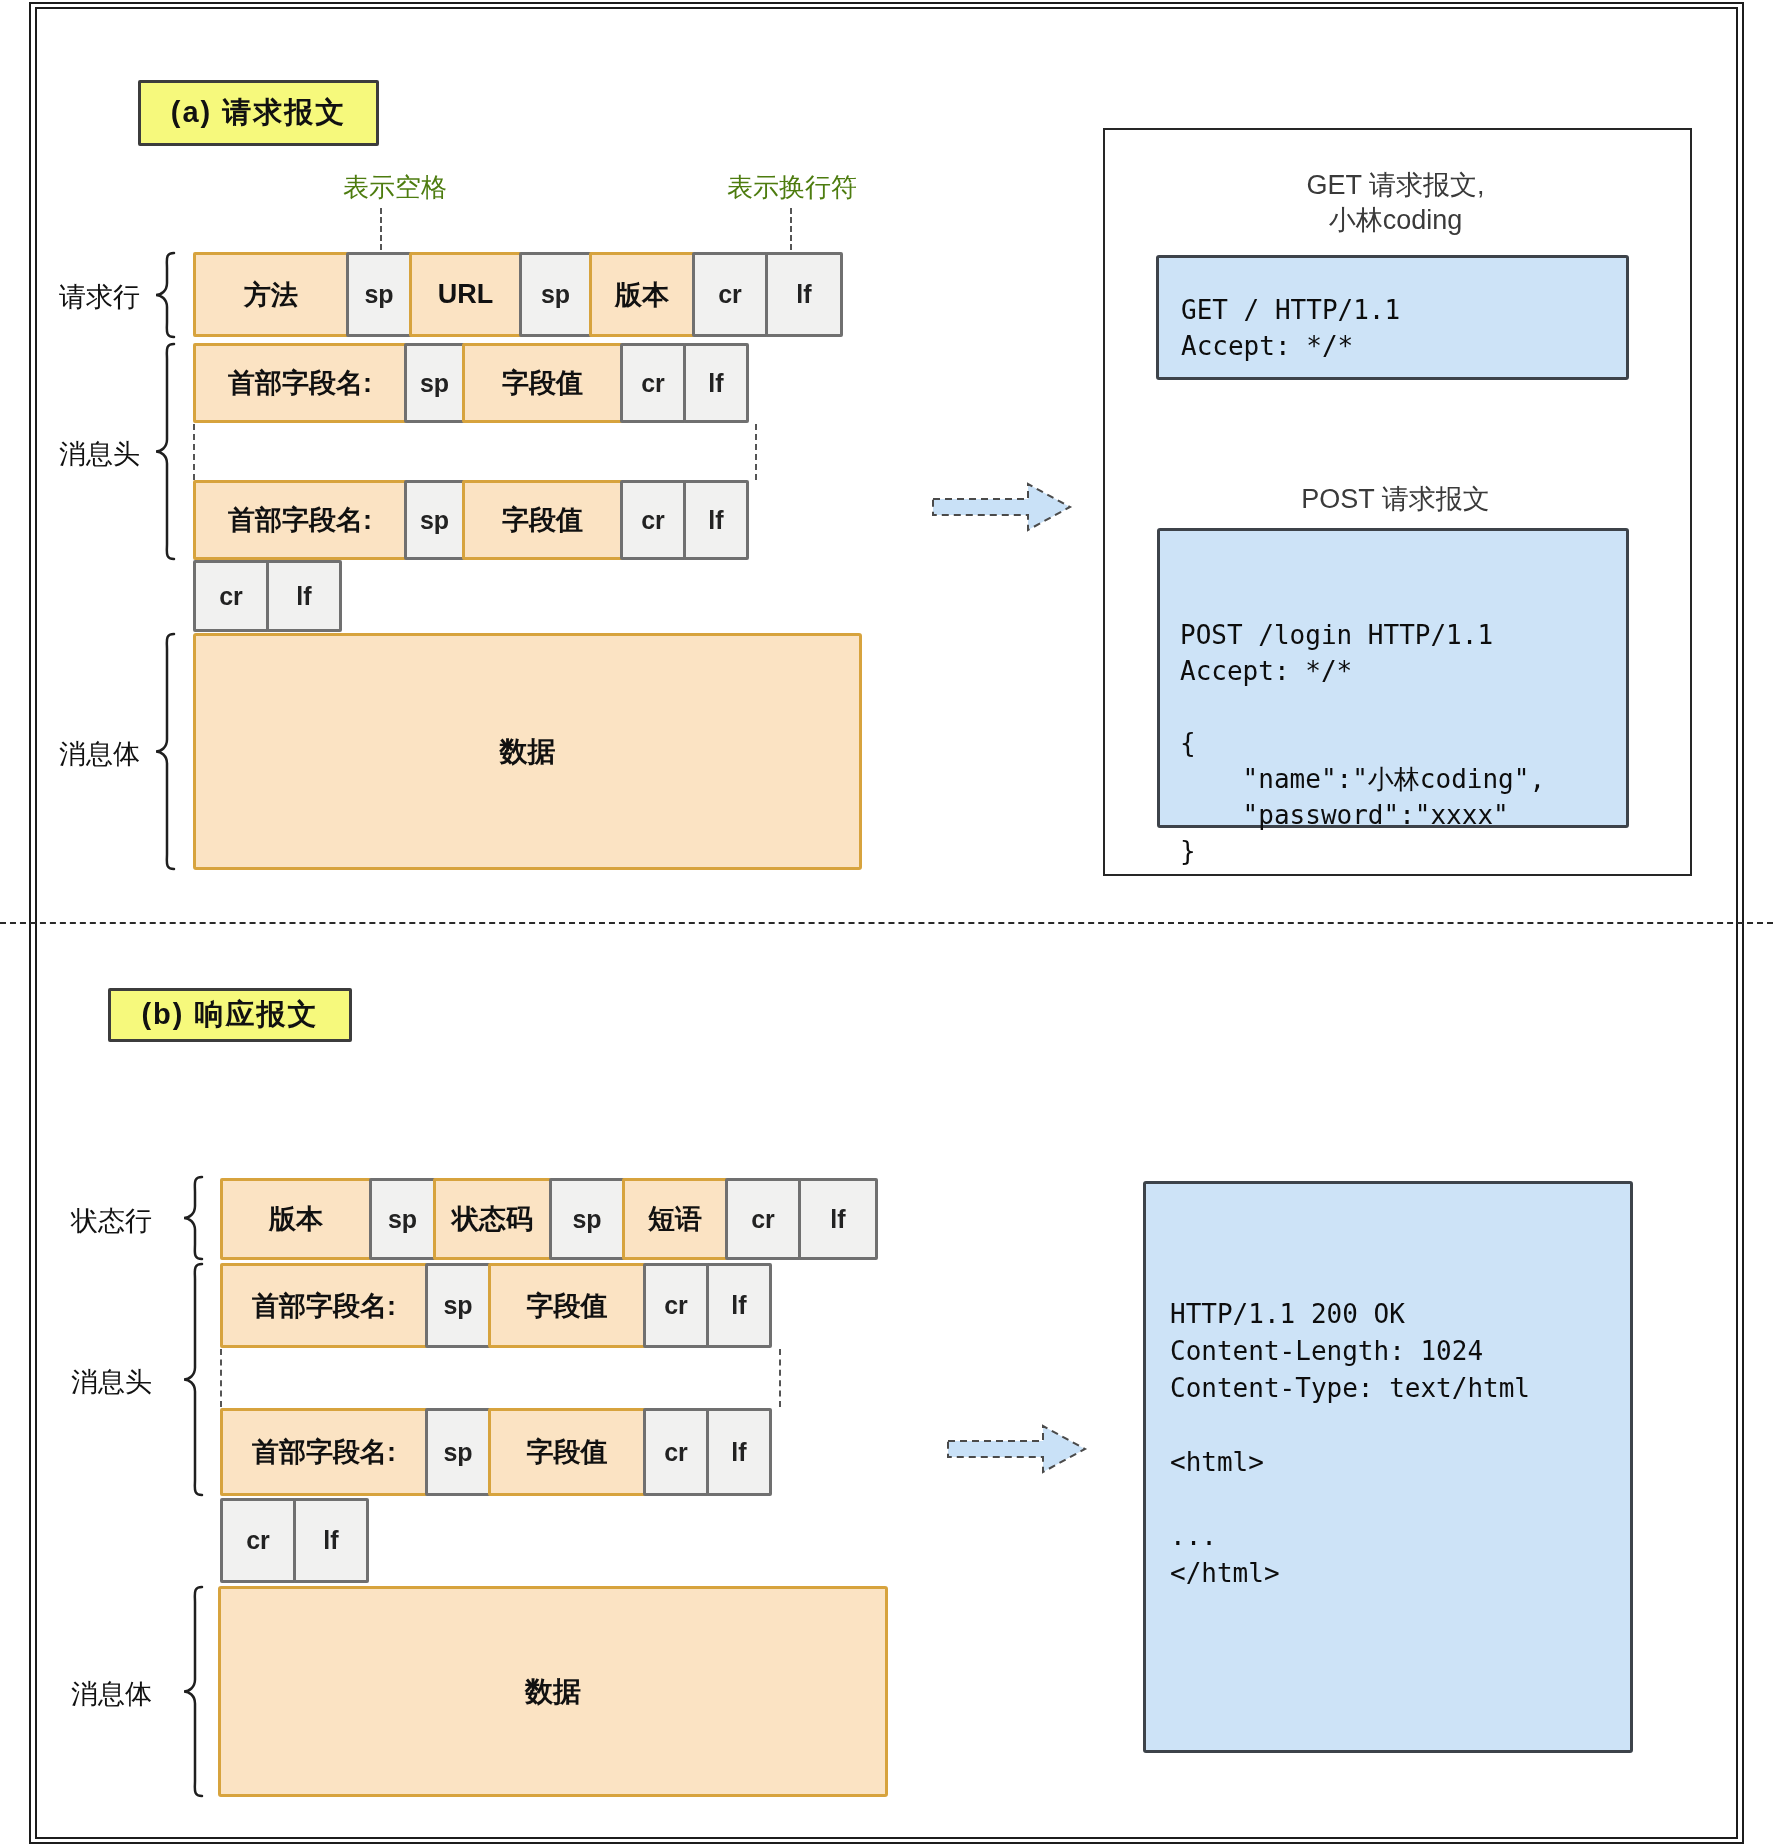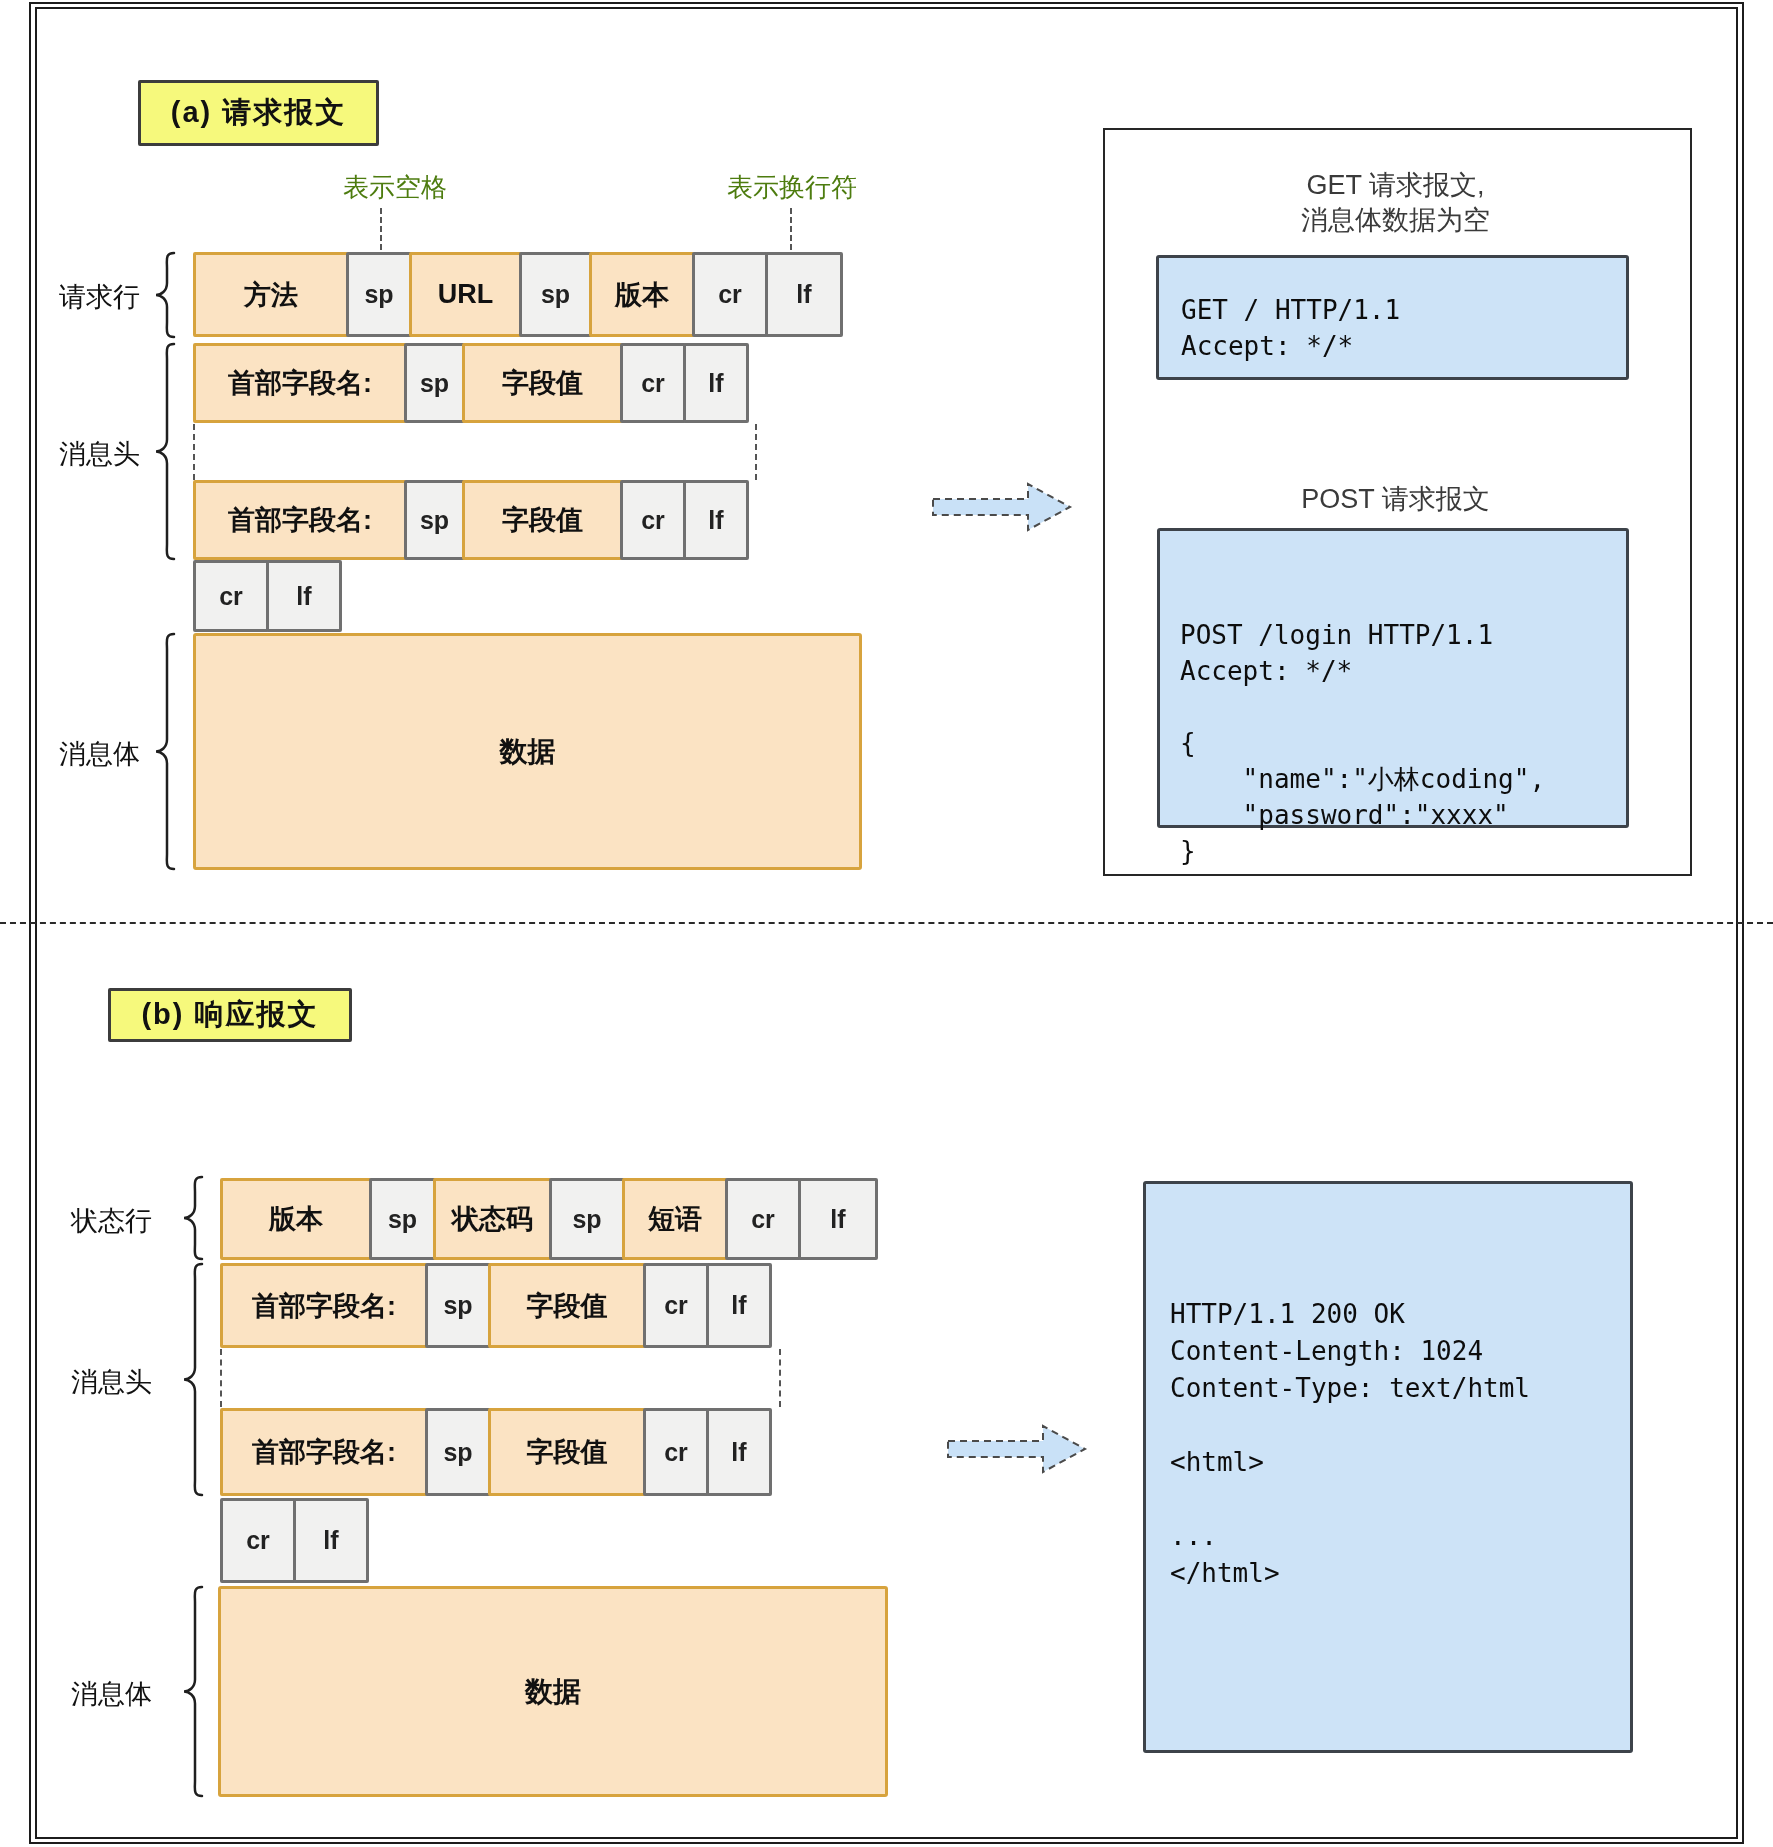--- a/index.html
+++ b/index.html
@@ -144,21 +144,21 @@
   </div>
 
   <div class="arrow" style="left:930px;top:478px;">
     <svg width="145" height="58" viewBox="0 0 145 58">
       <path d="M3,21 L98,21 L98,6 L140,29 L98,52 L98,37 L3,37 Z" fill="var(--arrow-fill,#c9e1f7)" stroke="#4a4a4a" stroke-width="2" stroke-dasharray="7,5"></path>
     </svg>
   </div>
 
   <div class="panel" style="left:1103px;top:128px;width:585px;height:744px;"></div>
   <div class="panel-title" style="left:1103px;top:168px;width:585px;">GET 请求报文,
-消息体数据为空</div>
+小林coding</div>
   <div class="bluebox" style="left:1156px;top:255px;width:473px;height:125px;padding:34px 0 0 22px;">
     <div class="code">GET / HTTP/1.1
 Accept: */*</div>
   </div>
   <div class="panel-title" style="left:1103px;top:482px;width:585px;">POST 请求报文</div>
   <div class="bluebox" style="left:1157px;top:528px;width:472px;height:300px;padding:86px 0 0 20px;">
     <div class="code">POST /login HTTP/1.1
 Accept: */*
 
 {

